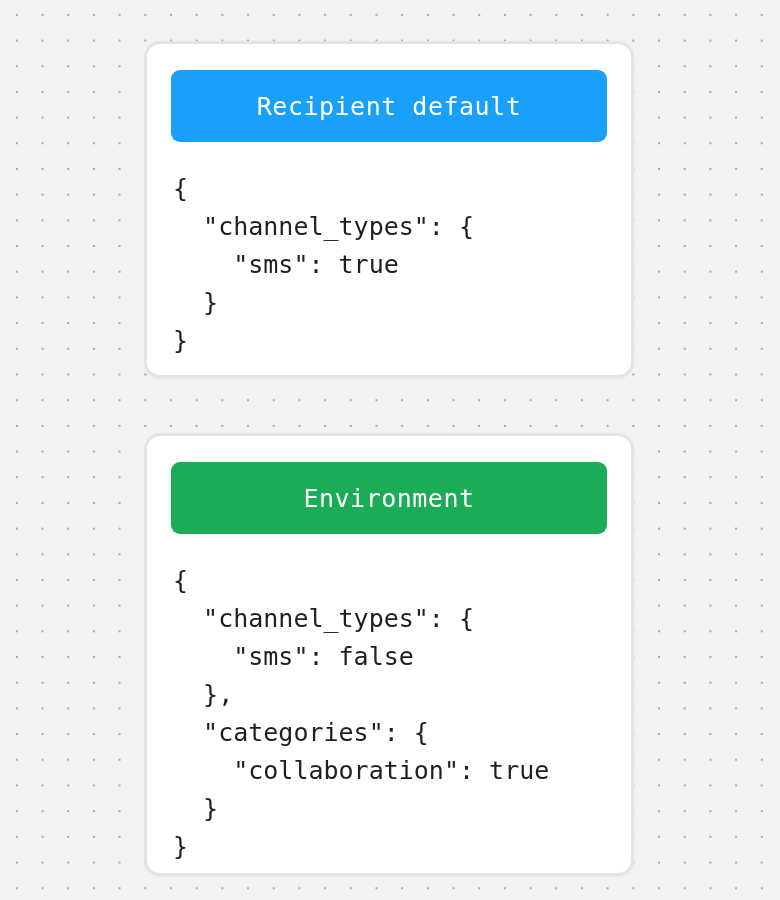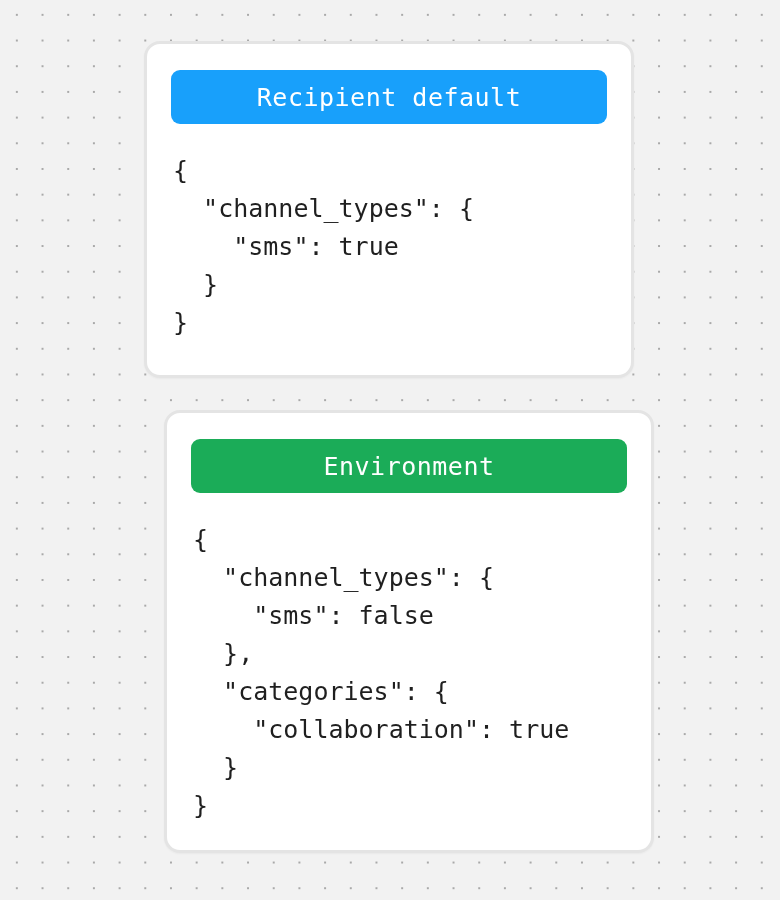--- a/index.html
+++ b/index.html
@@ -26,23 +26,23 @@
     left: 144px;
     width: 490px;
     box-sizing: border-box;
     background: var(--card_bg, #ffffff);
     border: 3px solid var(--card_border, #e4e4e4);
     border-radius: 16px;
     padding: 26px 24px;
     box-shadow: 0 1px 2px rgba(0,0,0,0.04);
   }
   .card-recipient { top: 41px;  height: 337px; }
-  .card-environment { top: 410px; height: 443px; margin-left: 20px; }
+  .card-environment { top: 433px; height: 443px; }
   .badge {
-    height: 54px;
+    height: 72px;
     border-radius: 9px;
     display: flex;
     align-items: center;
     justify-content: center;
     color: #ffffff;
     font-size: 25px;
     font-weight: 500;
     letter-spacing: 0.5px;
     user-select: none;
   }

